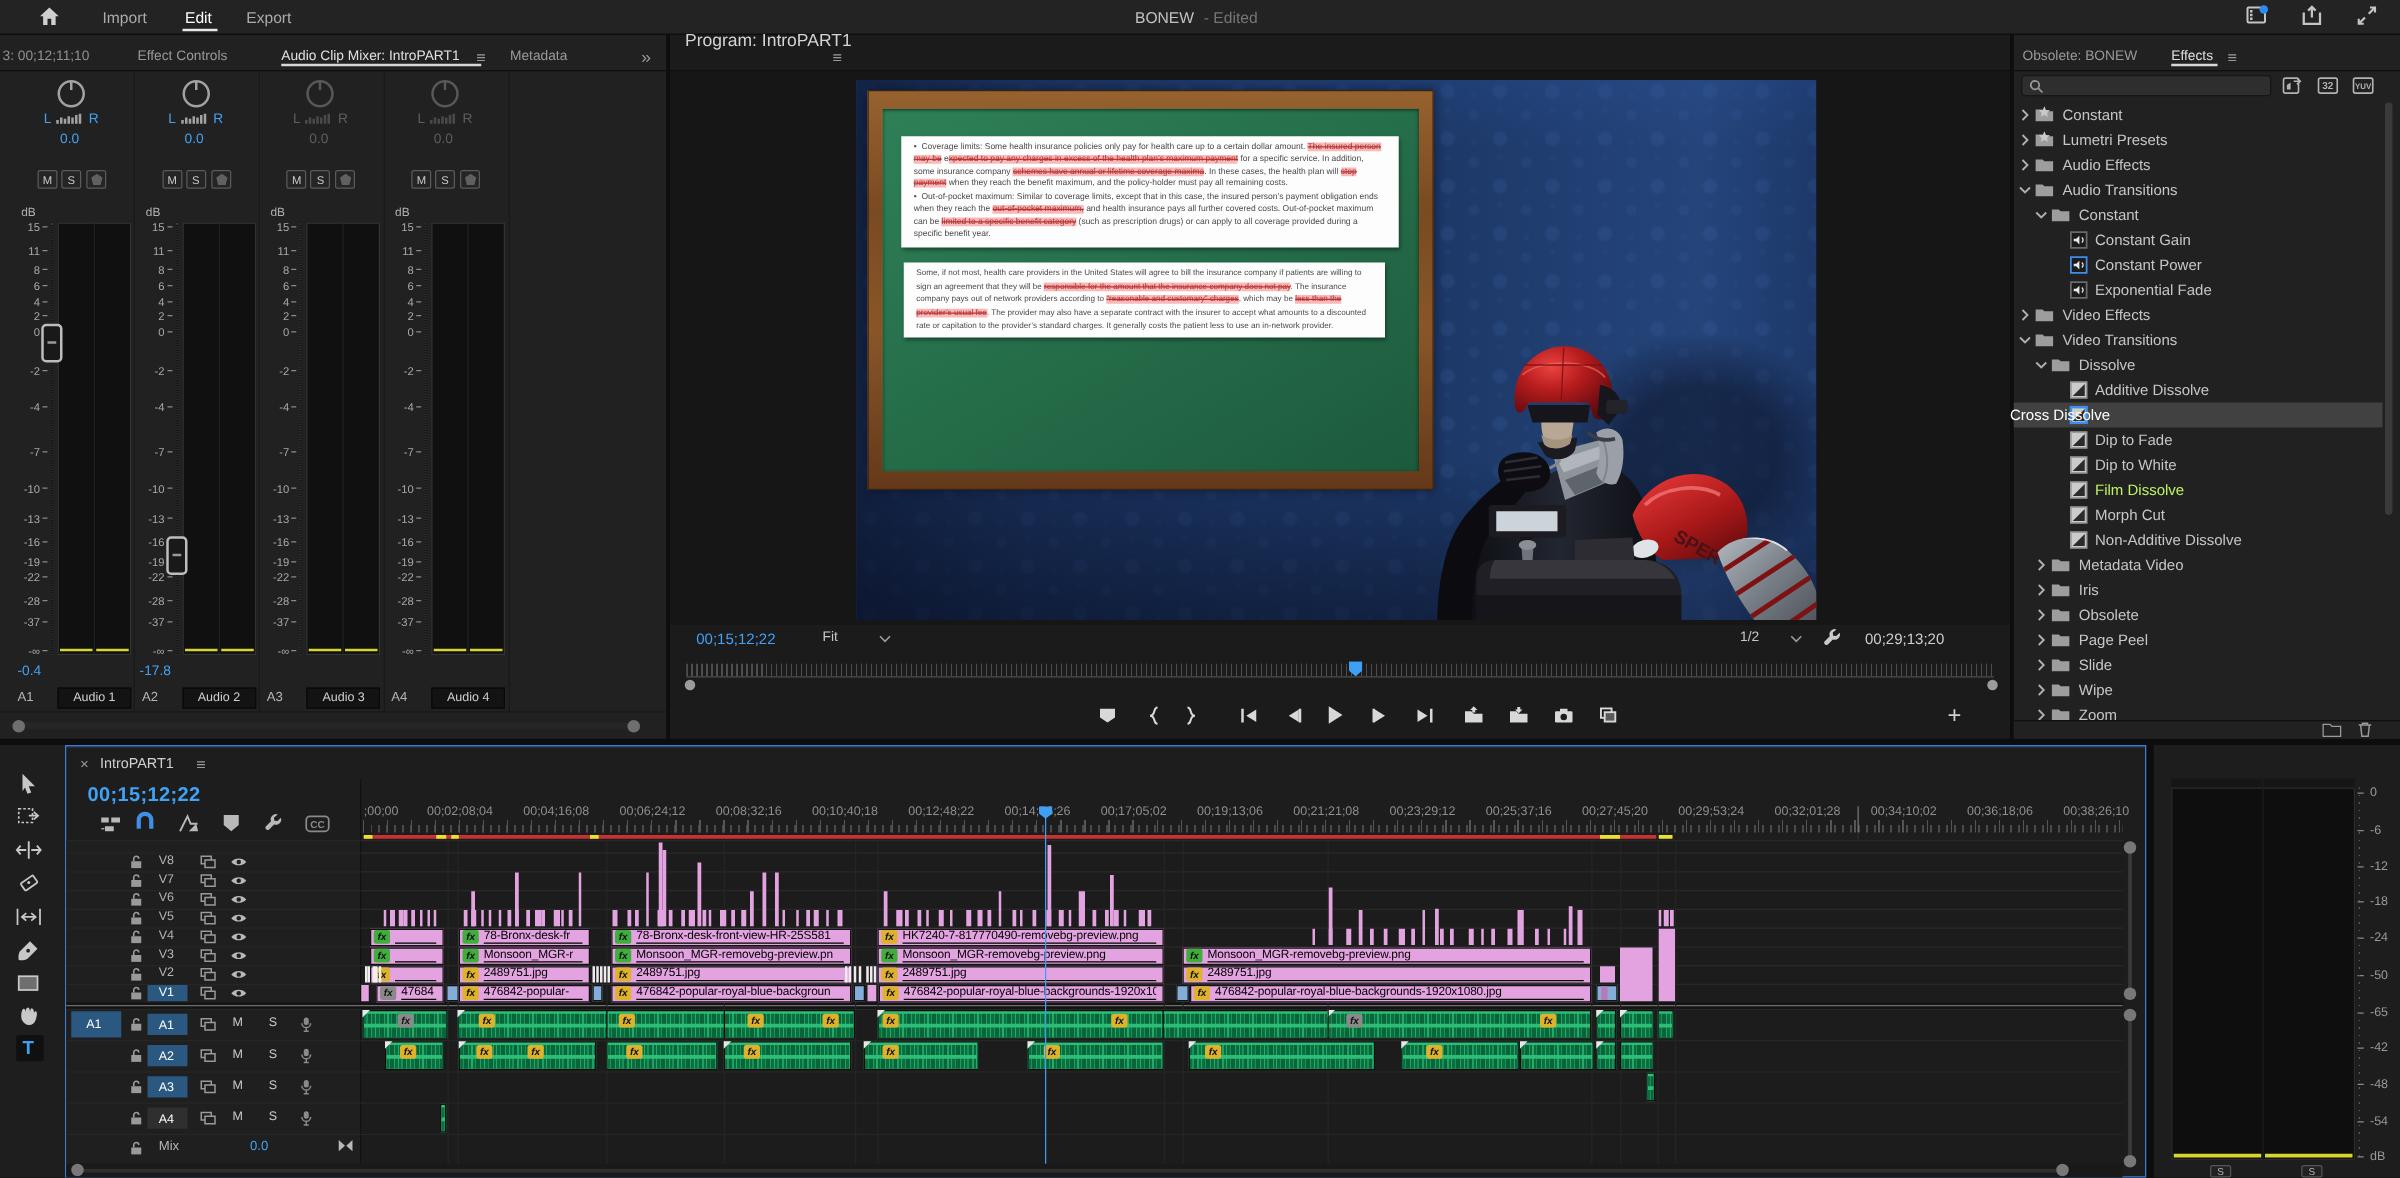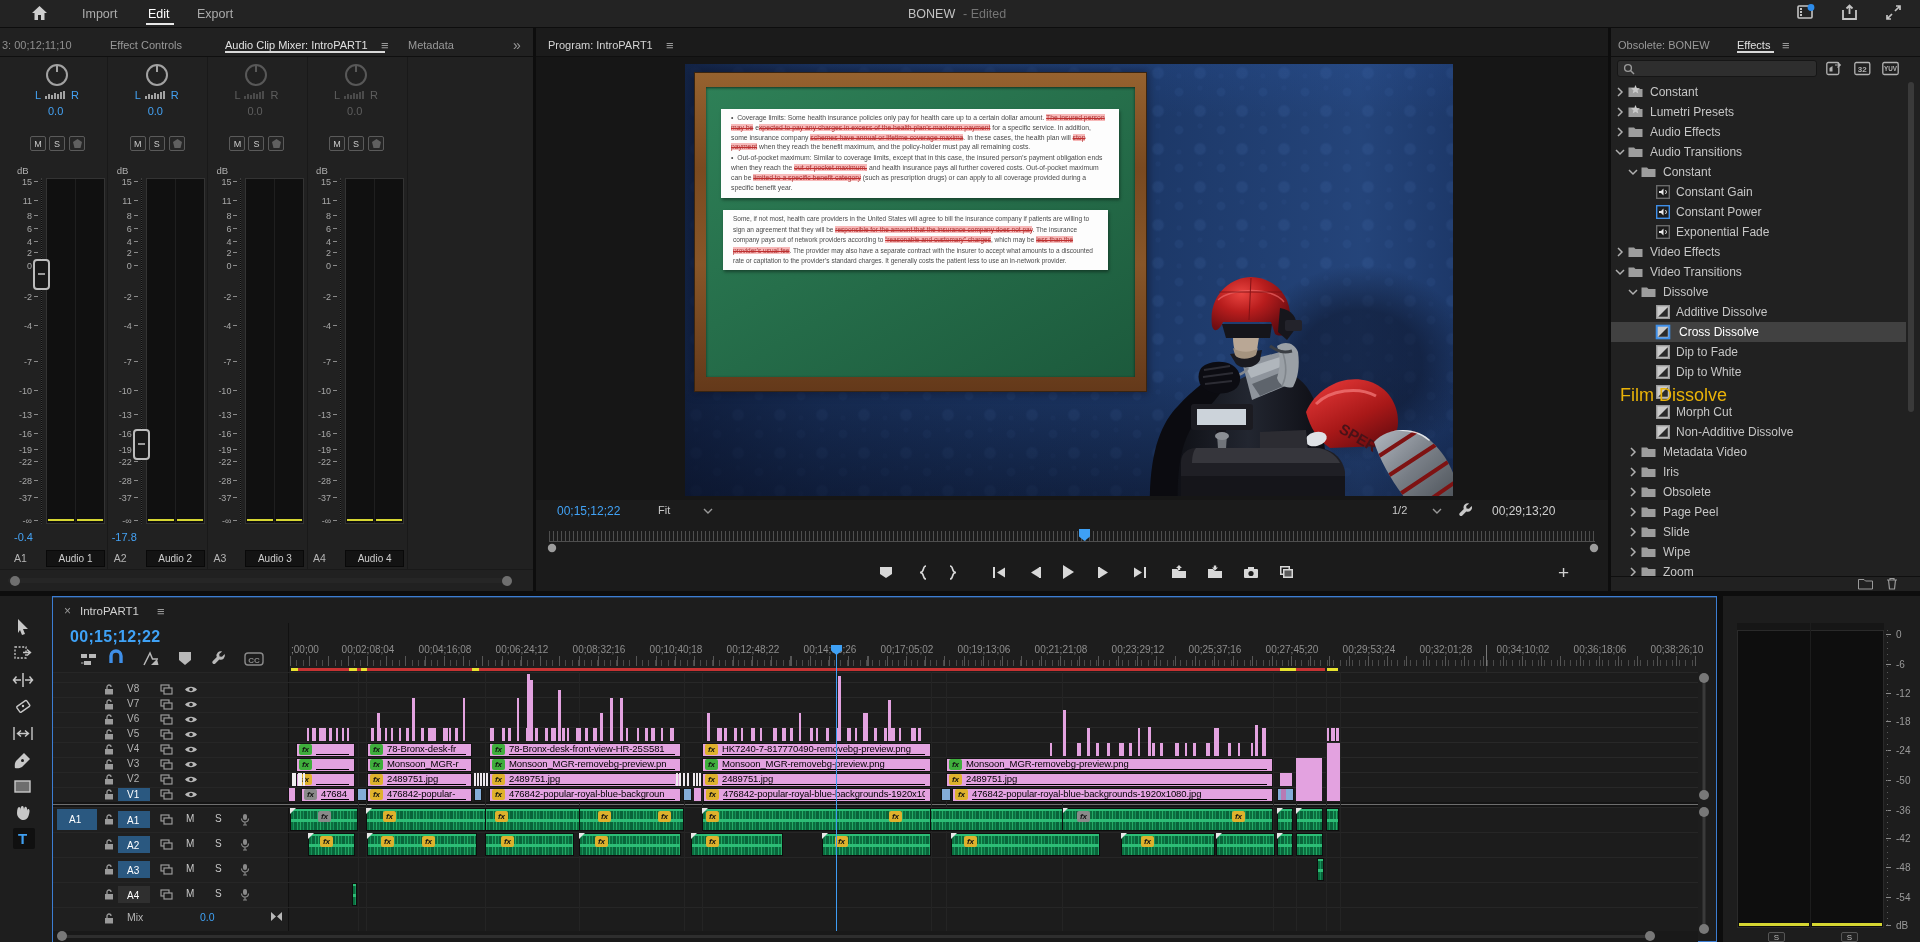--- a/index.html
+++ b/index.html
@@ -326,21 +326,21 @@
 <div class="" style="left:347.1px;top:519px;width:26px;height:2px;background:#d6d632"></div>
 <div class="" style="left:376.1px;top:519px;width:26px;height:2px;background:#d6d632"></div>
 <div class="tx" style="left:313.1px;top:553px;font-size:10.5px;color:#b5b5b5">A4</div>
 <div class="" style="left:345.1px;top:550px;width:59px;height:17px;background:#131313;border:1px solid #090909;color:#cfcfcf;font-size:10px;text-align:center;line-height:16px">Audio 4</div>
 <div class="" style="left:8px;top:578px;width:500px;height:5px;background:#262626;border-radius:2px"></div>
 <svg style="left:8px;top:574px" width="510" height="14">
     <circle cx="7" cy="7" r="5" fill="#6f6f6f"></circle>
     <circle cx="499" cy="7" r="5" fill="#6f6f6f"></circle>
   </svg>
 <div class="" style="left:536px;top:28px;width:1072px;height:563px;background:#1b1b1b"></div>
-<div class="tx" style="left:548px;top:40px;font-size:11px;color:#d4d4d4">Program: IntroPART1</div>
+<div class="tx" style="left:548px;top:25px;font-size:14px;color:#d4d4d4">Program: IntroPART1</div>
 <div class="tx" style="left:666px;top:39px;font-size:13px;color:#9a9a9a">≡</div>
 <div class="" style="left:536px;top:56px;width:1072px;height:1px;background:#0f0f0f"></div>
 <div class="" style="left:536px;top:57px;width:1072px;height:443px;background:#161616"></div>
 <div style="left:685px;top:64px;width:768px;height:432px;overflow:hidden;background-color:#1d3969;">
 <div style="left:0;top:0;width:768px;height:432px;background-image:radial-gradient(circle 7px at 11px 9px, rgba(78,118,188,0.15) 0 4.5px, rgba(78,118,188,0) 7px),radial-gradient(circle 5px at 32px 28px, rgba(70,108,176,0.13) 0 3.5px, rgba(70,108,176,0) 5px),radial-gradient(circle 3px at 11px 24px, rgba(60,95,160,0.10) 0 2px, rgba(60,95,160,0) 3px),radial-gradient(circle 3px at 32px 12px, rgba(60,95,160,0.10) 0 2px, rgba(60,95,160,0) 3px);background-size:42px 38px;"></div>
 <div style="left:0;top:0;width:768px;height:432px;background:linear-gradient(90deg, rgba(8,14,34,0.55) 0%, rgba(8,14,34,0.25) 18%, rgba(10,18,40,0.1) 40%, rgba(30,60,120,0.0) 62%, rgba(70,120,200,0.18) 88%, rgba(30,55,110,0.15) 100%),linear-gradient(180deg, rgba(40,80,150,0.25) 0%, rgba(20,40,80,0.0) 12%, rgba(8,12,30,0.0) 70%, rgba(6,10,26,0.5) 100%);"></div>
 <div style="left:560px;top:200px;width:230px;height:200px;background:radial-gradient(ellipse at center, rgba(8,12,28,0.5) 0 38%, rgba(8,12,28,0) 70%);"></div>
 <div style="left:7px;top:6px;width:457px;height:324px;background:rgba(10,14,30,0.45);filter:blur(4px);"></div>
 <div style="left:9px;top:8px;width:453px;height:320px;background:linear-gradient(180deg,#96622f 0%,#7a4a20 30%,#885628 60%,#64391a 100%);box-shadow:inset 0 0 0 1px #3a2410;"></div>
 <div style="left:21px;top:23px;width:429px;height:290px;background:linear-gradient(150deg,#2e8057 0%,#266f4b 45%,#1c5a3c 100%);box-shadow:inset 0 1px 3px rgba(0,0,0,0.6);"></div>
@@ -589,36 +589,36 @@
 <svg style="left:1656px;top:305px" width="14" height="14" viewBox="0 0 14 14">
     <rect x="0.7" y="0.7" width="12.6" height="12.6" fill="#cbcbcb" stroke="#9a9a9a" stroke-width="1.4"></rect>
     <path d="M2.2 11.8 H11.8 V2.2 Z" fill="#2b2b2b"></path>
   </svg>
 <div class="tx" style="left:1676px;top:306px;font-size:12px;color:#c6c6c6">Additive Dissolve</div>
 <div class="" style="left:1611px;top:322px;width:295px;height:20px;background:#414141"></div>
 <svg style="left:1656px;top:325px" width="14" height="14" viewBox="0 0 14 14">
     <rect x="0.7" y="0.7" width="12.6" height="12.6" fill="#cbcbcb" stroke="#3f8fe8" stroke-width="2"></rect>
     <path d="M2.2 11.8 H11.8 V2.2 Z" fill="#2b2b2b"></path>
   </svg>
-<div class="tx" style="left:1679px;top:326px;font-size:12px;color:#ffffff">Cross Dissolve</div>
+<div class="tx" style="left:1608px;top:326px;font-size:12px;color:#ffffff">Cross Dissolve</div>
 <svg style="left:1656px;top:345px" width="14" height="14" viewBox="0 0 14 14">
     <rect x="0.7" y="0.7" width="12.6" height="12.6" fill="#cbcbcb" stroke="#9a9a9a" stroke-width="1.4"></rect>
     <path d="M2.2 11.8 H11.8 V2.2 Z" fill="#2b2b2b"></path>
   </svg>
 <div class="tx" style="left:1676px;top:346px;font-size:12px;color:#c6c6c6">Dip to Fade</div>
 <svg style="left:1656px;top:365px" width="14" height="14" viewBox="0 0 14 14">
     <rect x="0.7" y="0.7" width="12.6" height="12.6" fill="#cbcbcb" stroke="#9a9a9a" stroke-width="1.4"></rect>
     <path d="M2.2 11.8 H11.8 V2.2 Z" fill="#2b2b2b"></path>
   </svg>
 <div class="tx" style="left:1676px;top:366px;font-size:12px;color:#c6c6c6">Dip to White</div>
 <svg style="left:1656px;top:385px" width="14" height="14" viewBox="0 0 14 14">
     <rect x="0.7" y="0.7" width="12.6" height="12.6" fill="#cbcbcb" stroke="#9a9a9a" stroke-width="1.4"></rect>
     <path d="M2.2 11.8 H11.8 V2.2 Z" fill="#2b2b2b"></path>
   </svg>
-<div class="tx" style="left:1620px;top:386px;font-size:18px;color:#eab308">Film Dissolve</div>
+<div class="tx" style="left:1676px;top:386px;font-size:12px;color:#bef264">Film Dissolve</div>
 <svg style="left:1656px;top:405px" width="14" height="14" viewBox="0 0 14 14">
     <rect x="0.7" y="0.7" width="12.6" height="12.6" fill="#cbcbcb" stroke="#9a9a9a" stroke-width="1.4"></rect>
     <path d="M2.2 11.8 H11.8 V2.2 Z" fill="#2b2b2b"></path>
   </svg>
 <div class="tx" style="left:1676px;top:406px;font-size:12px;color:#c6c6c6">Morph Cut</div>
 <svg style="left:1656px;top:425px" width="14" height="14" viewBox="0 0 14 14">
     <rect x="0.7" y="0.7" width="12.6" height="12.6" fill="#cbcbcb" stroke="#9a9a9a" stroke-width="1.4"></rect>
     <path d="M2.2 11.8 H11.8 V2.2 Z" fill="#2b2b2b"></path>
   </svg>
 <div class="tx" style="left:1676px;top:426px;font-size:12px;color:#c6c6c6">Non-Additive Dissolve</div>
@@ -1360,21 +1360,21 @@
 <div class="tx" style="left:1896px;top:660px;font-size:10px;color:#9a9a9a">-6</div>
 <div class="" style="left:1886px;top:664px;width:5px;height:1px;background:#8a8a8a"></div>
 <div class="tx" style="left:1896px;top:689px;font-size:10px;color:#9a9a9a">-12</div>
 <div class="" style="left:1886px;top:693px;width:5px;height:1px;background:#8a8a8a"></div>
 <div class="tx" style="left:1896px;top:717px;font-size:10px;color:#9a9a9a">-18</div>
 <div class="" style="left:1886px;top:721px;width:5px;height:1px;background:#8a8a8a"></div>
 <div class="tx" style="left:1896px;top:746px;font-size:10px;color:#9a9a9a">-24</div>
 <div class="" style="left:1886px;top:750px;width:5px;height:1px;background:#8a8a8a"></div>
 <div class="tx" style="left:1896px;top:776px;font-size:10px;color:#9a9a9a">-50</div>
 <div class="" style="left:1886px;top:780px;width:5px;height:1px;background:#8a8a8a"></div>
-<div class="tx" style="left:1896px;top:806px;font-size:10px;color:#9a9a9a">-36</div>
+<div class="tx" style="left:1896px;top:806px;font-size:10px;color:#9a9a9a">-65</div>
 <div class="" style="left:1886px;top:810px;width:5px;height:1px;background:#8a8a8a"></div>
 <div class="tx" style="left:1896px;top:834px;font-size:10px;color:#9a9a9a">-42</div>
 <div class="" style="left:1886px;top:838px;width:5px;height:1px;background:#8a8a8a"></div>
 <div class="tx" style="left:1896px;top:863px;font-size:10px;color:#9a9a9a">-48</div>
 <div class="" style="left:1886px;top:867px;width:5px;height:1px;background:#8a8a8a"></div>
 <div class="tx" style="left:1896px;top:893px;font-size:10px;color:#9a9a9a">-54</div>
 <div class="" style="left:1886px;top:897px;width:5px;height:1px;background:#8a8a8a"></div>
 <div class="tx" style="left:1896px;top:921px;font-size:10px;color:#9a9a9a">dB</div>
 <div class="" style="left:1886px;top:925px;width:5px;height:1px;background:#8a8a8a"></div>
 <div class="" style="left:1887px;top:630px;width:1px;height:295px;background:repeating-linear-gradient(180deg,#5a5a5a 0 1px,transparent 1px 6px)"></div>

